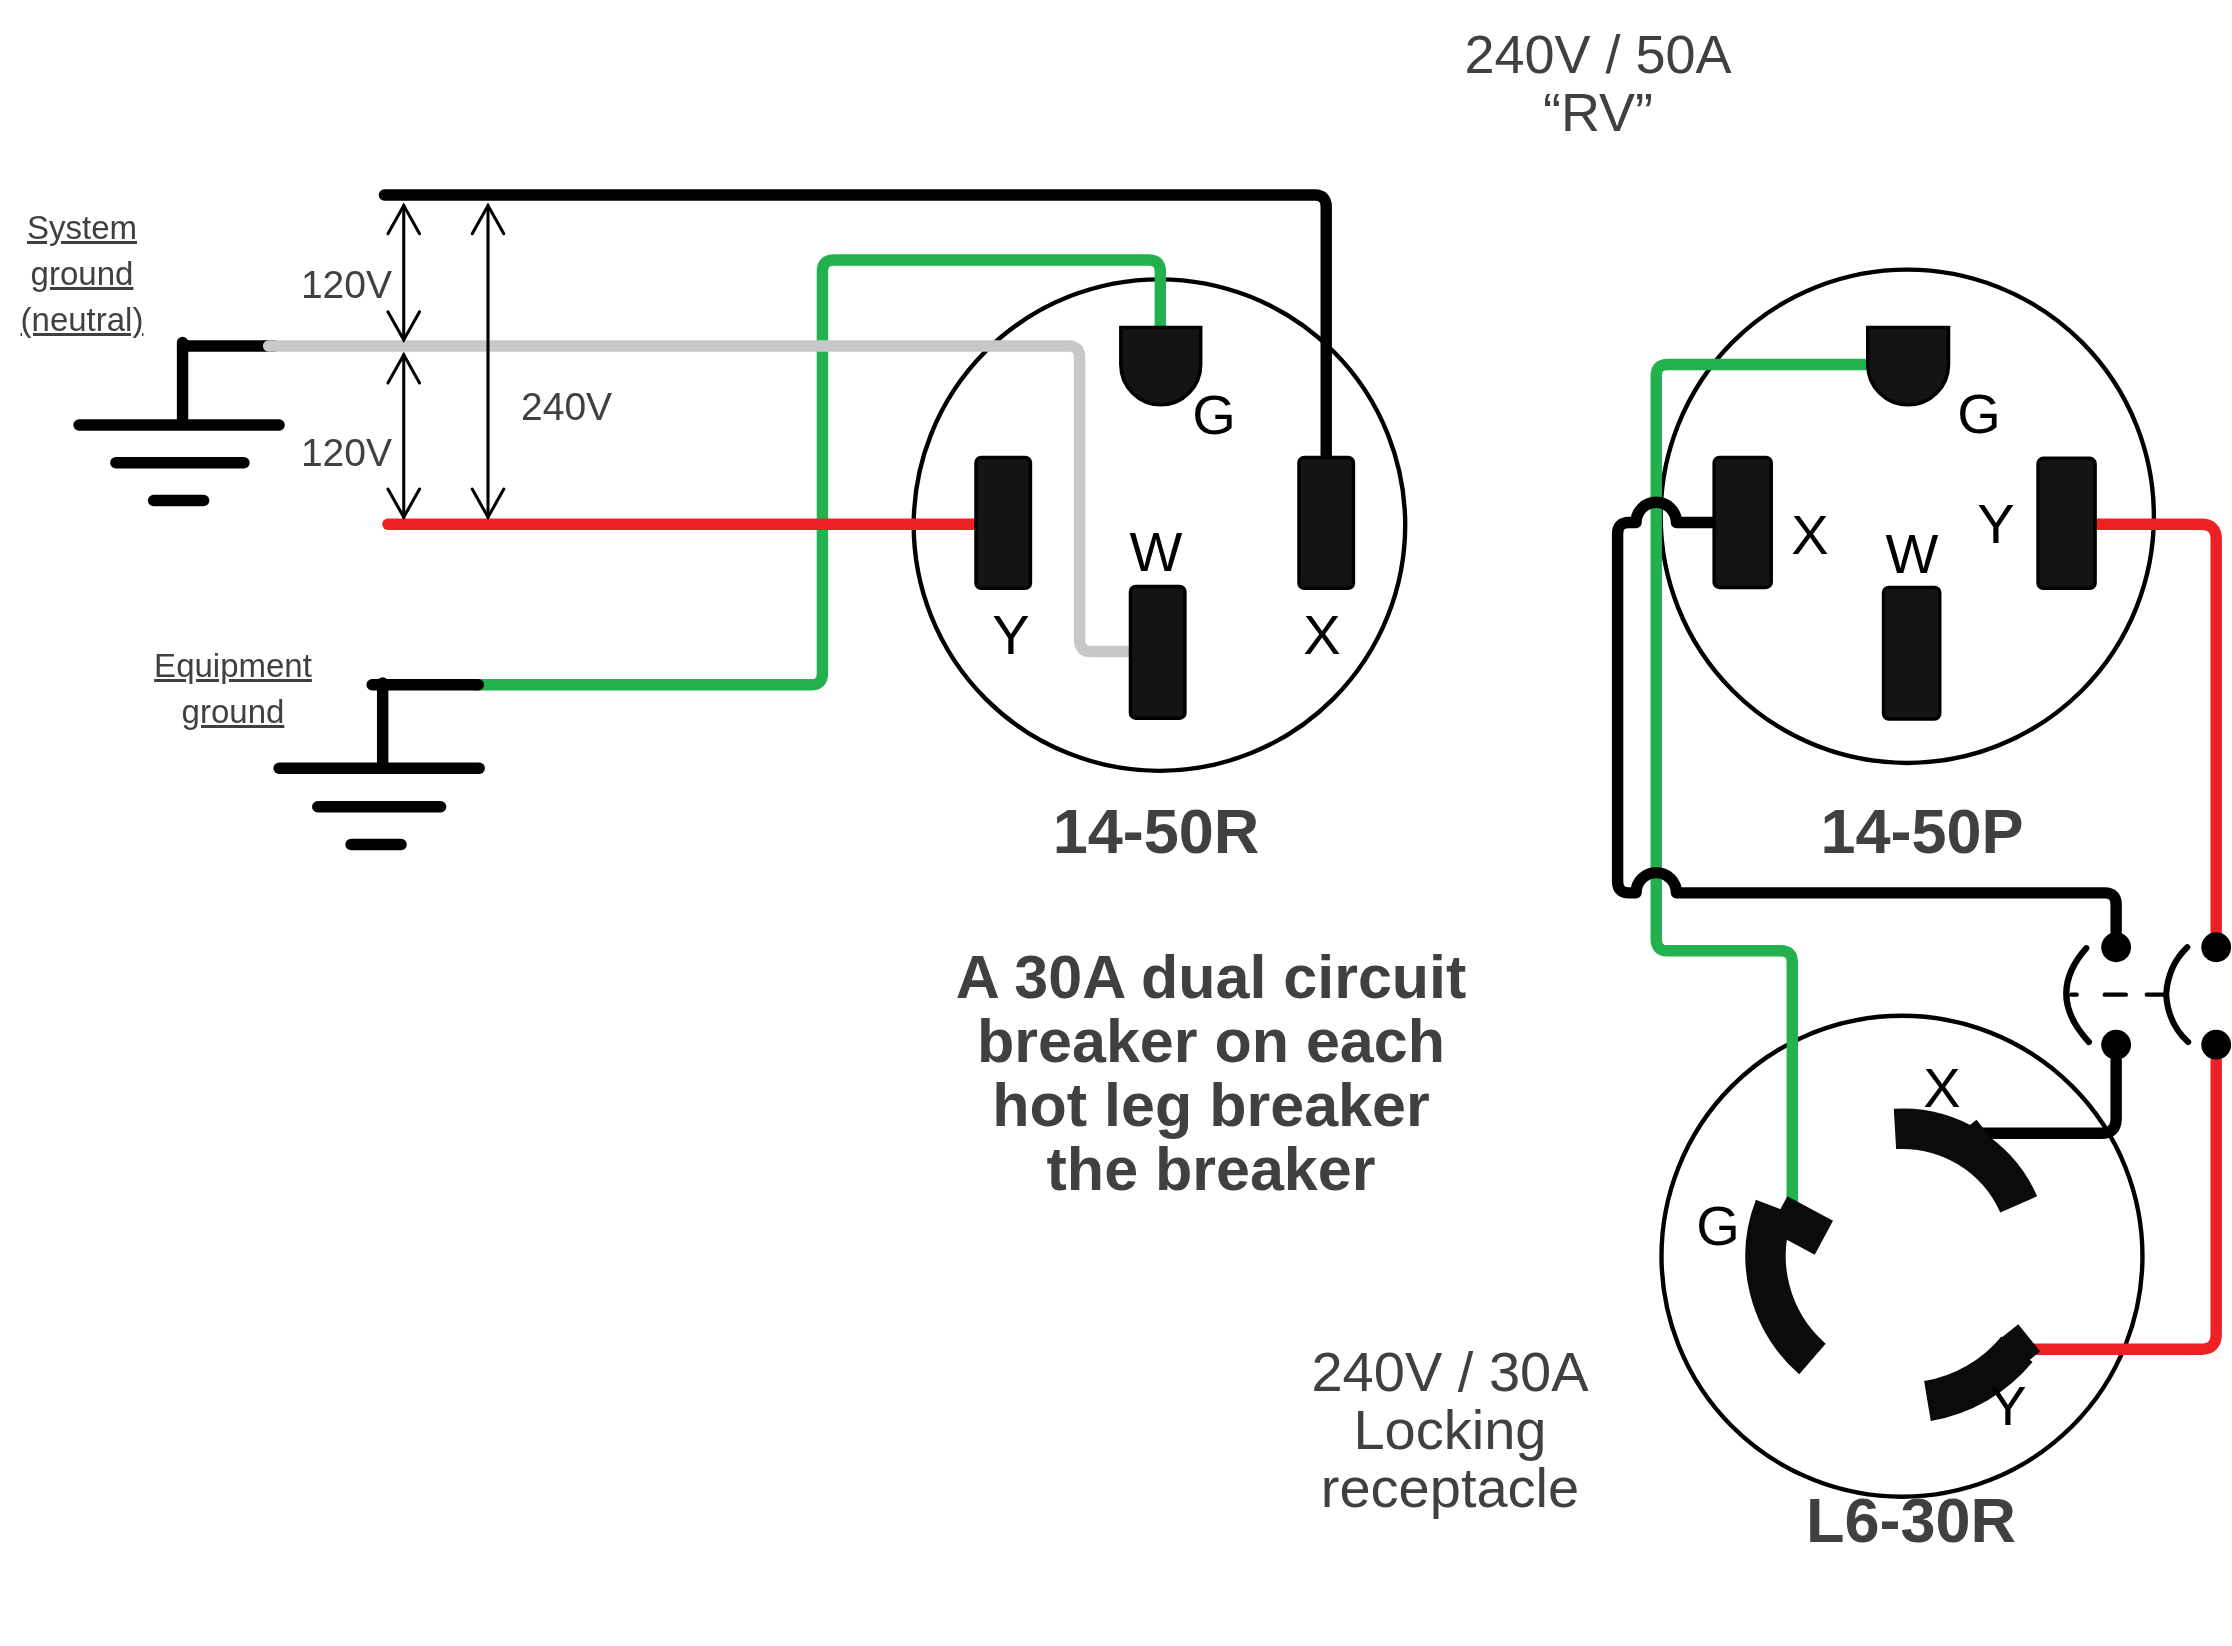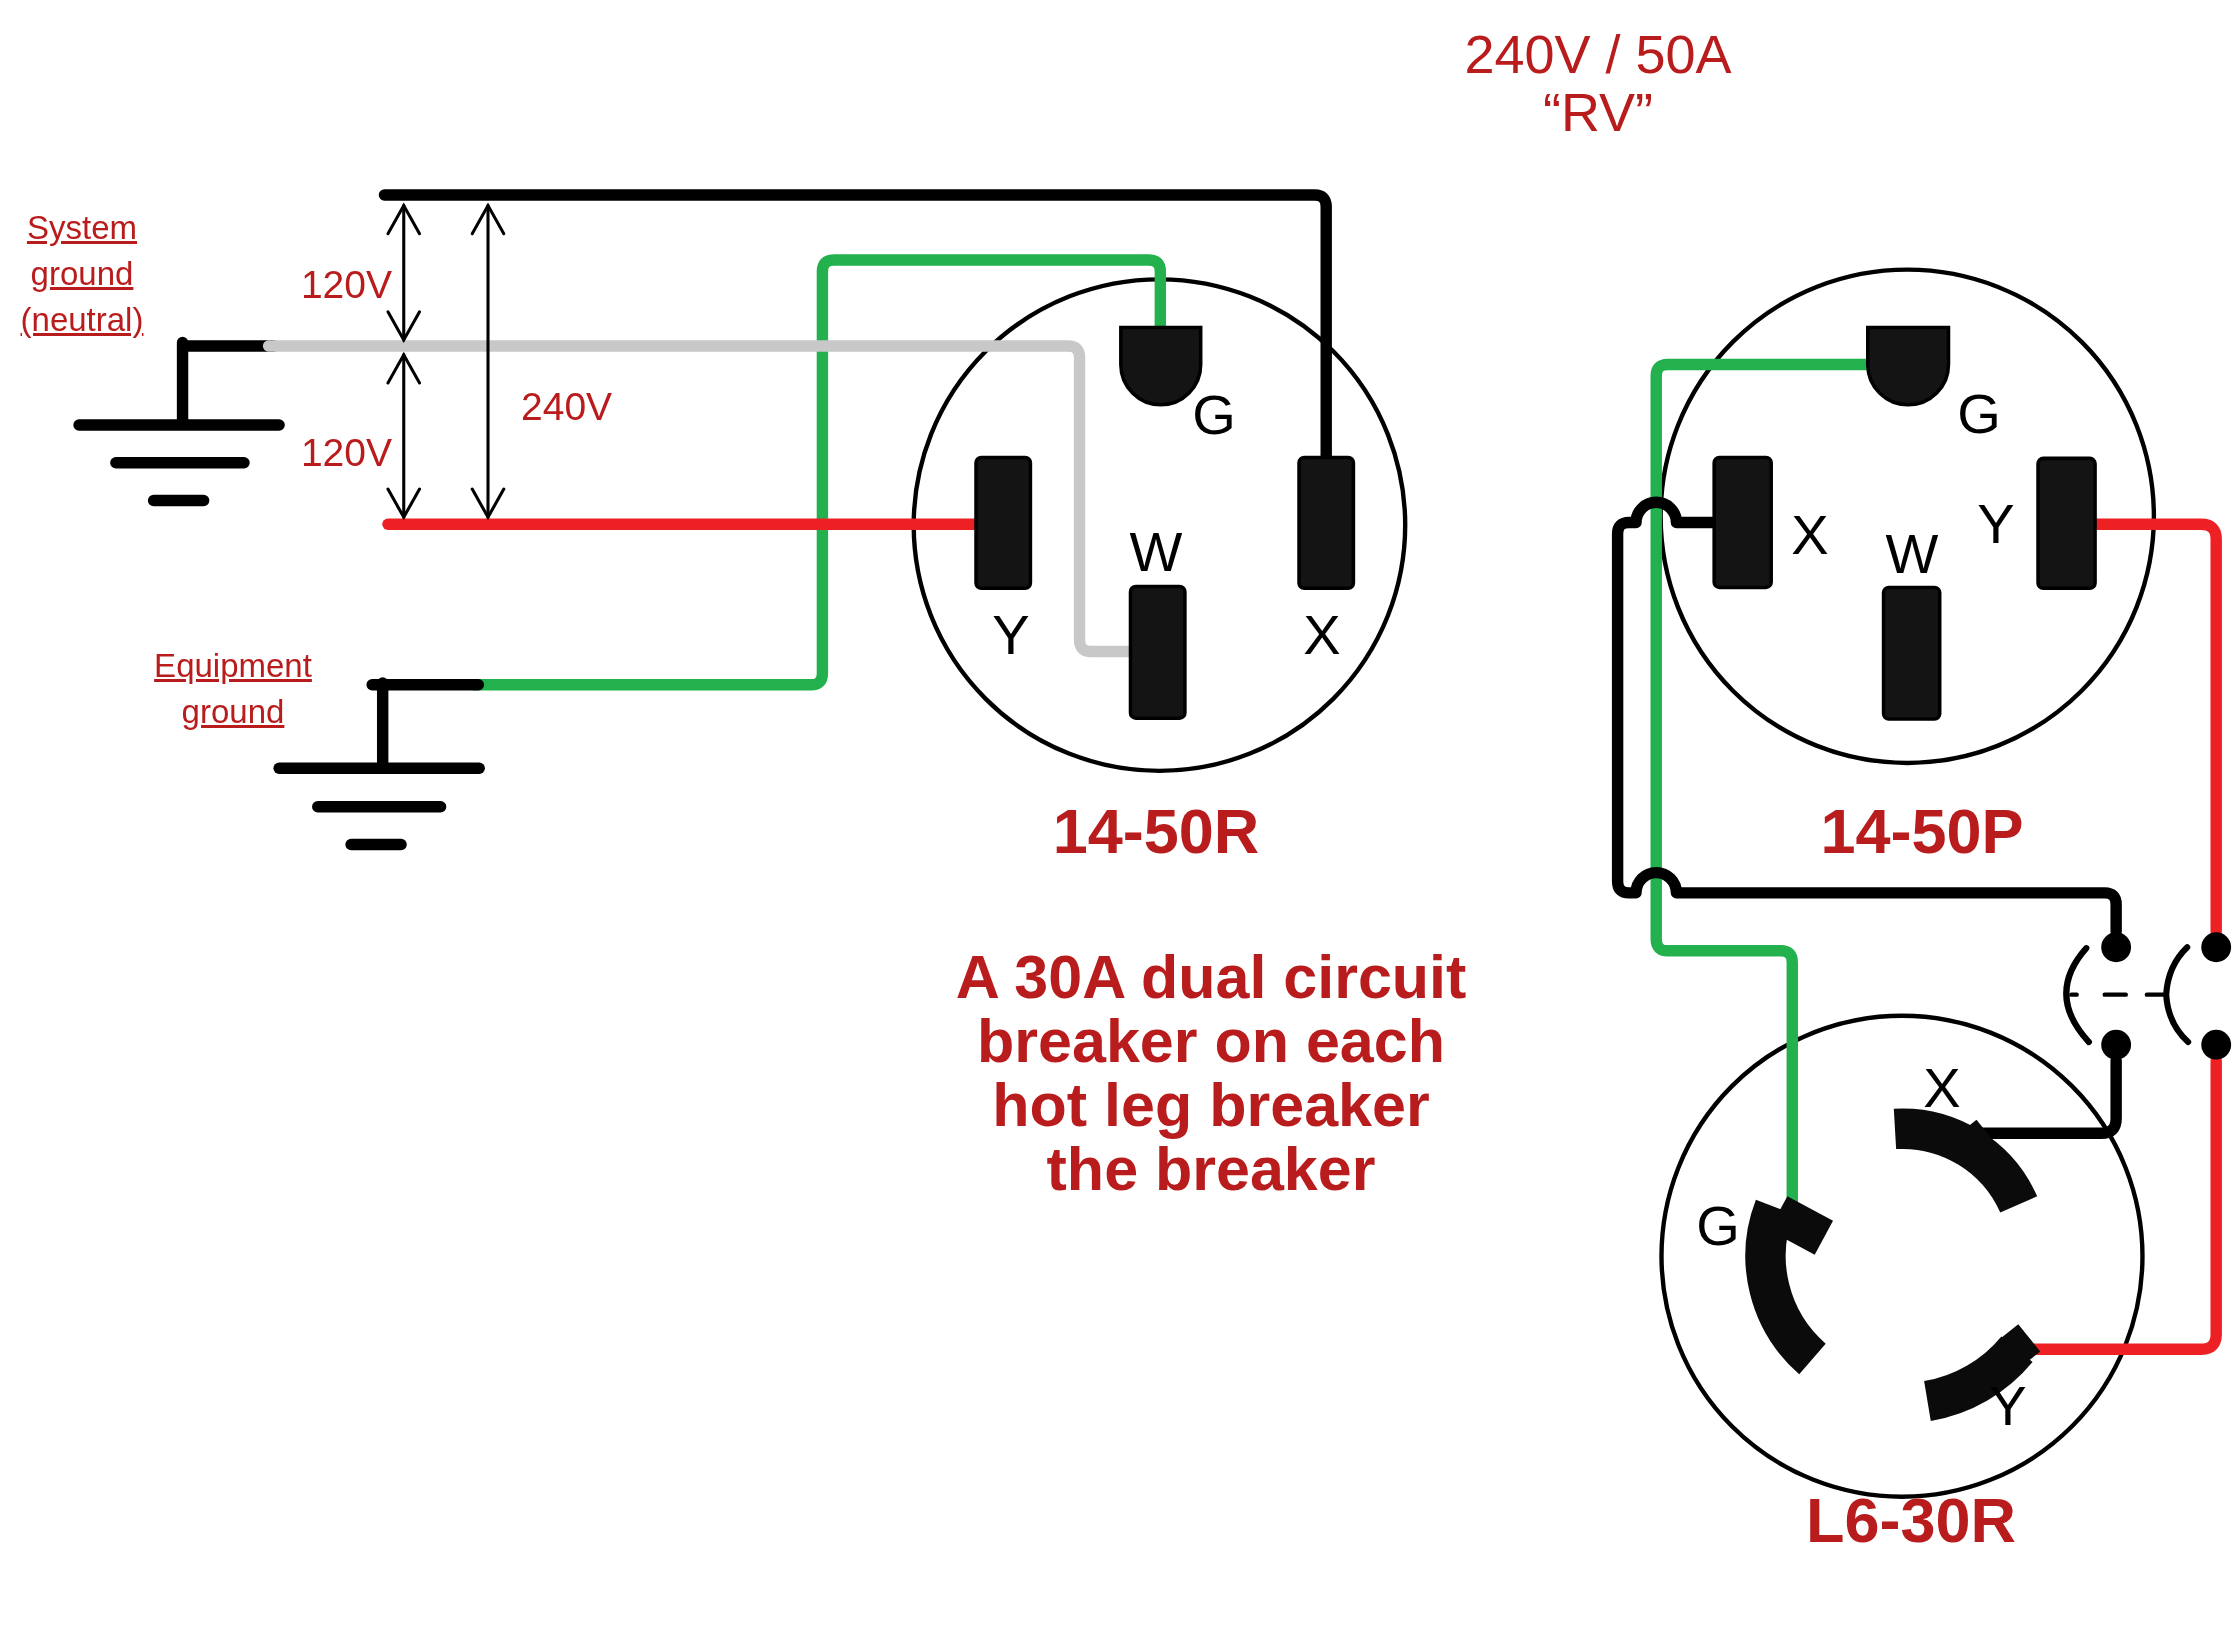--- a/index.html
+++ b/index.html
@@ -6,21 +6,21 @@
   #canvas{
     position:relative;
     width:2232px;height:1647px;
     background:#ffffff;
     font-family:"Liberation Sans",sans-serif;
     overflow:hidden;
   }
   #diagram-svg{position:absolute;left:0;top:0;}
   .lbl{
     position:absolute;
-    color:#b91c1c;
+    color:#404040;
     text-align:center;
     white-space:nowrap;
     transform:translateX(-50%);
   }
   .lbl.right{transform:translateX(-100%);text-align:right;}
   .lbl.left{transform:none;text-align:left;}
   .pin{
     position:absolute;
     color:#000;
     font-size:56px;
@@ -183,17 +183,22 @@
     <div>A 30A dual circuit</div>
     <div>breaker on each</div>
     <div>hot leg breaker</div>
     <div>the breaker</div>
   </div>
 
   <div class="pin" style="left:1942px;top:1087px;">X</div>
   <div class="pin" style="left:1718px;top:1225px;">G</div>
   <div class="pin" style="left:2008px;top:1405px;">Y</div>
 
+  <div class="lbl t64" style="left:1450px;top:1343px;">
+    <div>240V / 30A</div>
+    <div>Locking</div>
+    <div>receptacle</div>
+  </div>
 
   <div class="lbl cname" style="left:1911px;top:1484px;">L6-30R</div>
 
 </div>
 
 
 </body></html>

